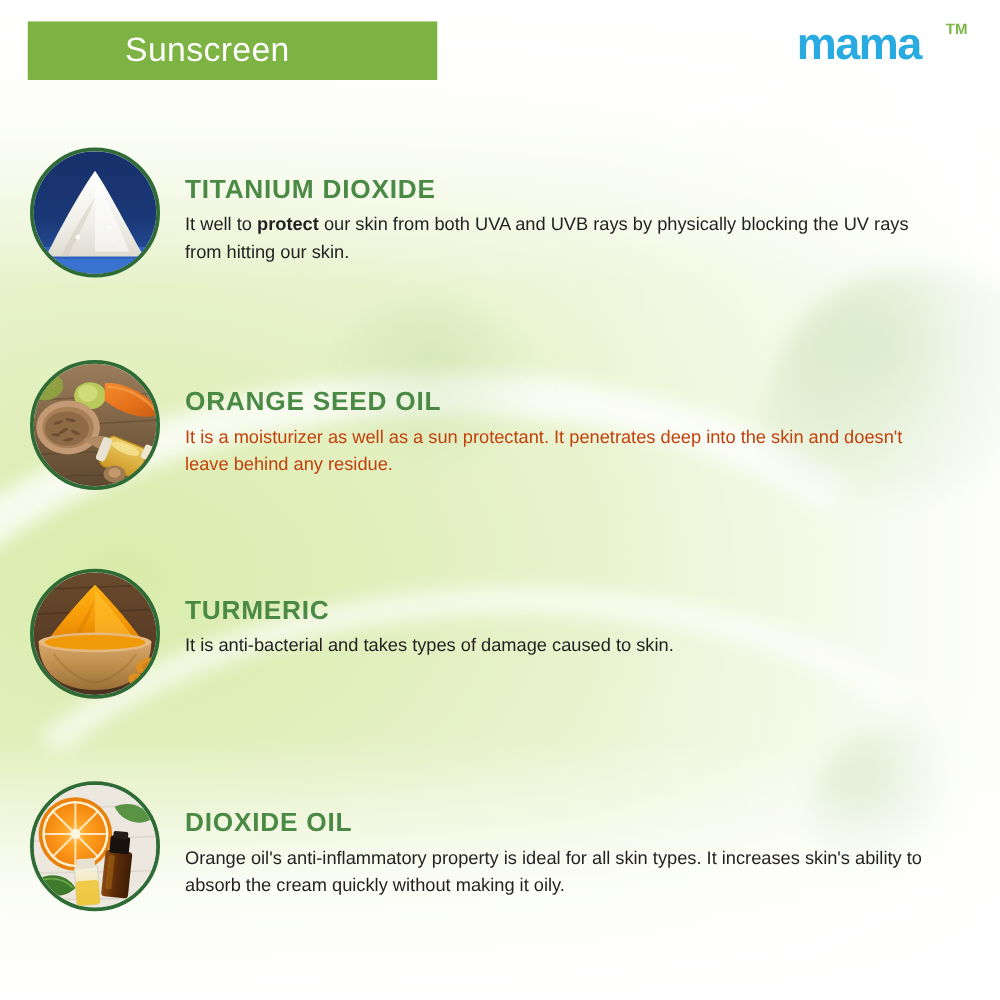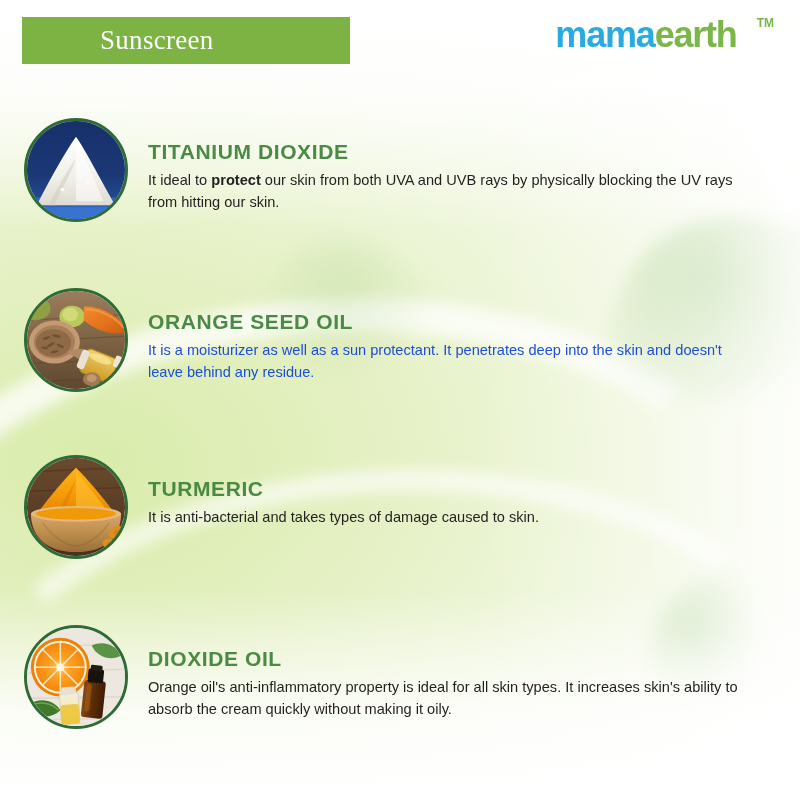--- a/index.html
+++ b/index.html
@@ -140,26 +140,25 @@
   <div class="bg-right-white"></div>
   <div class="bg-bottom-white"></div>
 </div>
 
 <div id="header">
 
   <div class="title-banner">
     <svg width="328" height="47" viewBox="0 0 328 47" style="position:absolute;left:0;top:0;">
       <rect id="bannerRect" x="0" y="0" width="328" height="47" fill="#7CB342"></rect>
     </svg>
-    <span class="title-banner-label" style="position:relative;font-family:Liberation Serif, serif;">Sunscreen</span>
+    <span class="title-banner-label" style="position:relative;">Sunscreen</span>
   </div>
 
   <div class="brand-logo">
     <span class="brand-mama" style="color: rgb(41, 171, 226);">mama</span>
-      <span class="brand-earth" style="color: rgb(122, 182, 72);">earth</span>
       <span class="brand-tm" style="color: rgb(122, 182, 72);">TM</span>
   </div>
 
 </div>
 
 <div id="content">
 
   <div class="ingredient-row row-0">
     <div class="thumb" style="border-color: rgb(46, 107, 53);">
       <svg viewBox="0 0 100 100" preserveAspectRatio="xMidYMid slice">
@@ -184,21 +183,21 @@
         <circle cx="36" cy="70" r="2" fill="#ffffff" opacity=".8"></circle>
         <circle cx="62" cy="62" r="1.6" fill="#ffffff" opacity=".7"></circle>
         <circle cx="70" cy="78" r="2.2" fill="#f5f4ee" opacity=".8"></circle>
         <circle cx="16" cy="90" r="2.6" fill="#eeece4" opacity=".85"></circle>
         <circle cx="88" cy="92" r="2" fill="#eeece4" opacity=".7"></circle>
       </svg>
     </div>
     <div class="row-text">
       <div class="ingredient-title" style="color: rgb(74, 138, 69);">TITANIUM DIOXIDE</div>
       <div class="ingredient-desc" style="color: rgb(35, 31, 32);">
-        <span>It ideal to </span><b>protect</b><span> our skin from both UVA and UVB rays by physically blocking the UV rays from hitting our skin.</span>
+        <span>It well to </span><b>protect</b><span> our skin from both UVA and UVB rays by physically blocking the UV rays from hitting our skin.</span>
       </div>
     </div>
   </div>
 
   <div class="ingredient-row row-1">
     <div class="thumb" style="border-color: rgb(46, 107, 53);">
       <svg viewBox="0 0 100 100" preserveAspectRatio="xMidYMid slice">
         <defs>
           <linearGradient id="woodG" x1="0" y1="0" x2="0" y2="1">
             <stop offset="0%" stop-color="#9b7d5c"></stop>
@@ -248,21 +247,21 @@
           <rect x="52" y="65" width="8" height="20" rx="3" fill="#e8e2d2"></rect>
           <rect x="86" y="58" width="10" height="12" rx="2" fill="#efe7d2"></rect>
           <ellipse cx="72" cy="68" rx="12" ry="4" fill="#fbeaa0" opacity=".7"></ellipse>
         </g>
         <ellipse cx="66" cy="90" rx="9" ry="7" fill="#a07a52"></ellipse>
         <ellipse cx="66" cy="89" rx="5" ry="4" fill="#c49a6d"></ellipse>
       </svg>
     </div>
     <div class="row-text">
       <div class="ingredient-title" style="color: rgb(74, 138, 69);">ORANGE SEED OIL</div>
-      <div class="ingredient-desc" style="color: #1d4ed8;">
+      <div class="ingredient-desc" style="color: #c2410c;">
         <span>It is a moisturizer as well as a sun protectant. It penetrates deep into the skin and doesn't leave behind any residue.</span><b></b><span></span>
       </div>
     </div>
   </div>
 
   <div class="ingredient-row row-2">
     <div class="thumb" style="border-color: rgb(46, 107, 53);">
       <svg viewBox="0 0 100 100" preserveAspectRatio="xMidYMid slice">
         <defs>
           <linearGradient id="tmBg" x1="0" y1="0" x2="0" y2="1">

